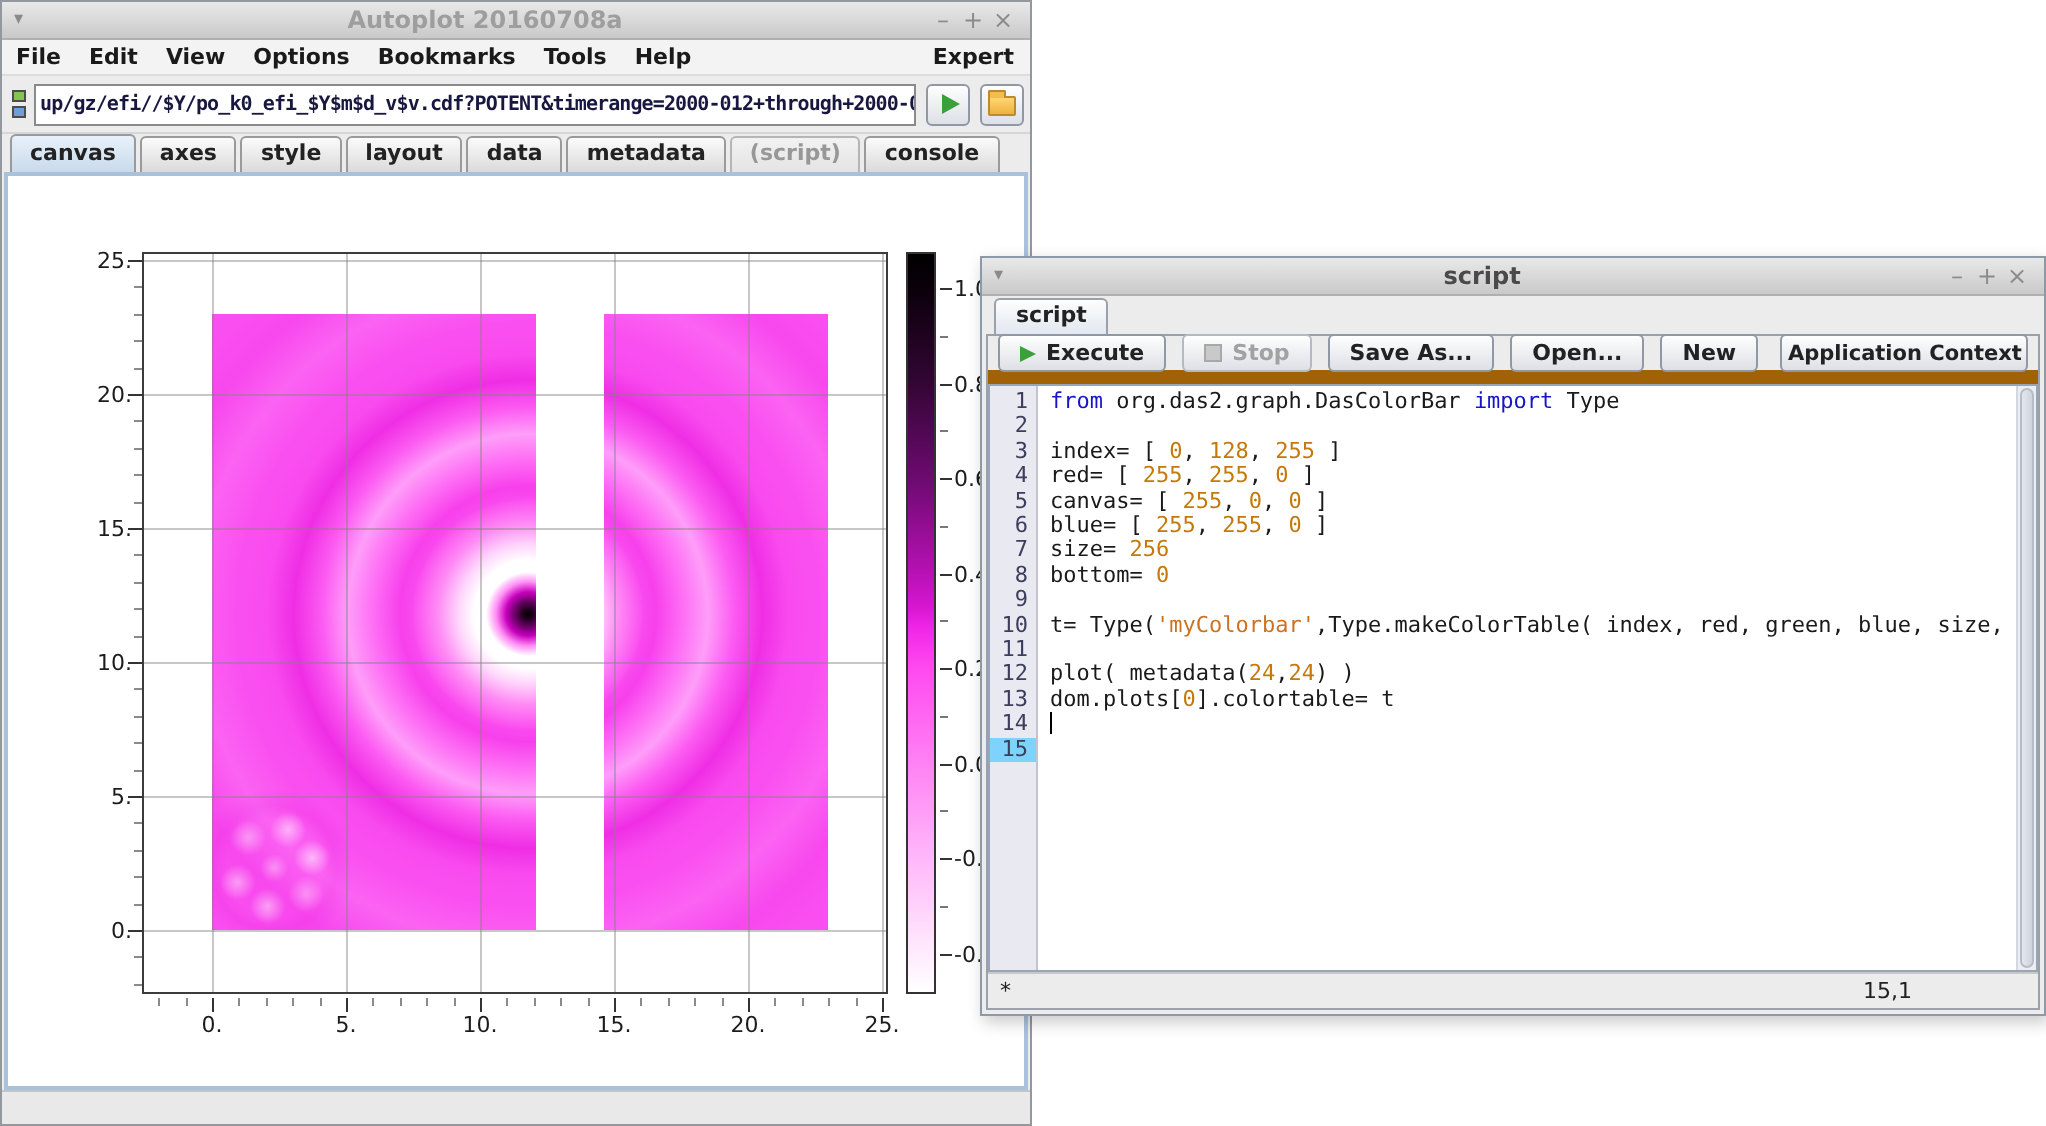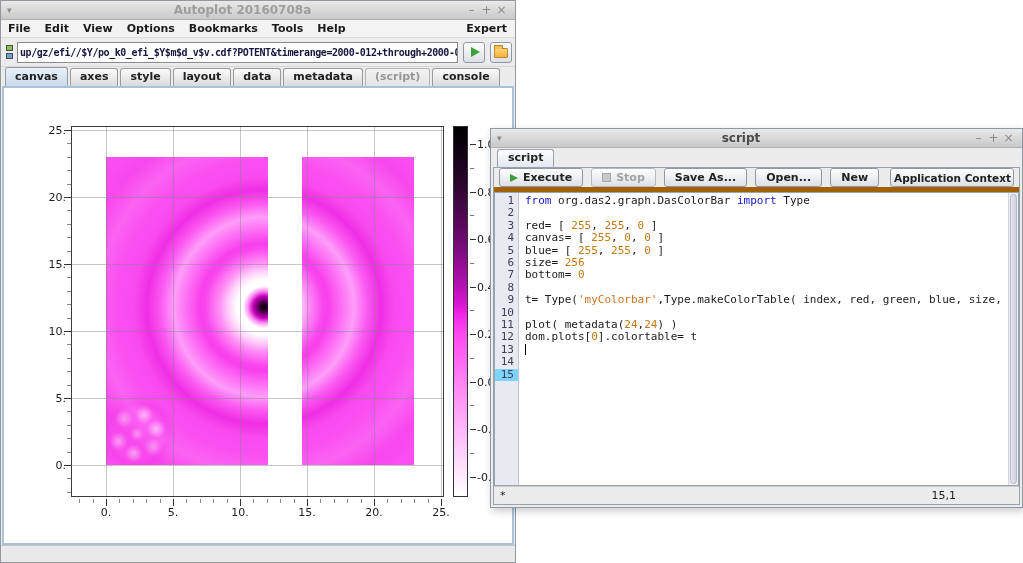--- a/index.html
+++ b/index.html
@@ -89,21 +89,21 @@
   
   .scriptwin { left:490px; top:128px; width:533px; height:380px; display:flex; flex-direction:column;
                border:1px solid #8e99a8; box-shadow:2px 3px 8px rgba(0,0,0,0.22); padding:0 2px 2px 2px; }
   .scriptwin .titlebar { margin:0 -2px; }
   .sw-tabrow { height:19px; display:flex; align-items:flex-end; padding-left:4px; }
   .sw-tab { padding:1px 10px 2px 10px; font-size:11px; font-weight:bold; color:#222;
             background:linear-gradient(#fdfdfd,#e2e8f0); border:1px solid #9aa0ad; border-bottom:none;
             border-radius:3px 3px 0 0; line-height:14px; }
   .sw-panel { flex:1; border:1px solid #9aa0ad; display:flex; flex-direction:column; background:#ececec; min-height:0; }
   .sw-toolbar { height:24px; display:flex; align-items:center; gap:8px; padding:0 5px;
-                border-bottom:5px solid #a16207; }
+                border-bottom:7px solid #a16207; }
   .btn { height:19px; padding:0 10px; font-size:11px; font-weight:bold; color:#222;
          background:linear-gradient(#fefefe,#dde0e6); border:1px solid #9098a6; border-radius:3px;
          display:flex; align-items:center; gap:5px; box-shadow:inset 0 1px 0 #fff; white-space:nowrap; }
   .btn.disabled { color:#a2a2a2; border-color:#b4bac4; }
   .exec-glyph { width:0; height:0; border-left:8px solid #3aa13a; border-top:4px solid transparent;
                 border-bottom:4px solid transparent; }
   .stop-glyph { width:9px; height:9px; background:#c9c9c9; border:1px solid #a8a8a8; }
   .combo { margin-left:auto; width:124px; height:19px; background:linear-gradient(#fefefe,#dde0e6);
            border:1px solid #9098a6; border-radius:3px; display:flex; align-items:center;
            box-shadow:inset 0 1px 0 #fff; overflow:hidden; }
@@ -361,20 +361,21 @@
             <div class="num">10</div>
             <div class="num">11</div>
             <div class="num">12</div>
             <div class="num">13</div>
             <div class="num">14</div>
             <div class="num active">15</div>
           </div>
         <div class="code" id="code">
             <div class="codeline"><span class="t-k">from</span><span class="t-p"> org.das2.graph.DasColorBar </span><span class="t-k">import</span><span class="t-p"> Type</span></div>
             <div class="codeline">&nbsp;</div>
+            <div class="codeline"><span class="t-p">index= [ </span><span class="t-n">0</span><span class="t-p">, </span><span class="t-n">128</span><span class="t-p">, </span><span class="t-n">255</span><span class="t-p"> ]</span></div>
             <div class="codeline"><span class="t-p">red= [ </span><span class="t-n">255</span><span class="t-p">, </span><span class="t-n">255</span><span class="t-p">, </span><span class="t-n">0</span><span class="t-p"> ]</span></div>
             <div class="codeline"><span class="t-p">canvas= [ </span><span class="t-n">255</span><span class="t-p">, </span><span class="t-n">0</span><span class="t-p">, </span><span class="t-n">0</span><span class="t-p"> ]</span></div>
             <div class="codeline"><span class="t-p">blue= [ </span><span class="t-n">255</span><span class="t-p">, </span><span class="t-n">255</span><span class="t-p">, </span><span class="t-n">0</span><span class="t-p"> ]</span></div>
             <div class="codeline"><span class="t-p">size= </span><span class="t-n">256</span></div>
             <div class="codeline"><span class="t-p">bottom= </span><span class="t-n">0</span></div>
             <div class="codeline">&nbsp;</div>
             <div class="codeline"><span class="t-p">t= Type(</span><span class="t-s">'myColorbar'</span><span class="t-p">,Type.makeColorTable( index, red, green, blue, size, bottom, top ) )</span></div>
             <div class="codeline">&nbsp;</div>
             <div class="codeline"><span class="t-p">plot( metadata(</span><span class="t-n">24</span><span class="t-p">,</span><span class="t-n">24</span><span class="t-p">) )</span></div>
             <div class="codeline"><span class="t-p">dom.plots[</span><span class="t-n">0</span><span class="t-p">].colortable= t</span></div>

